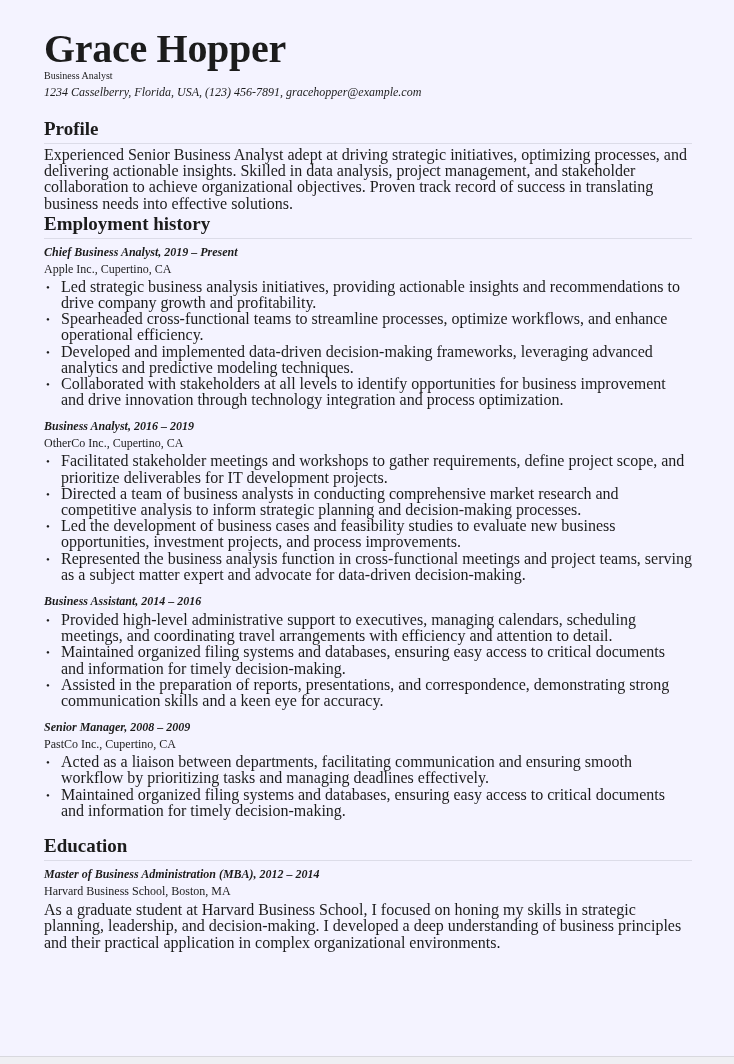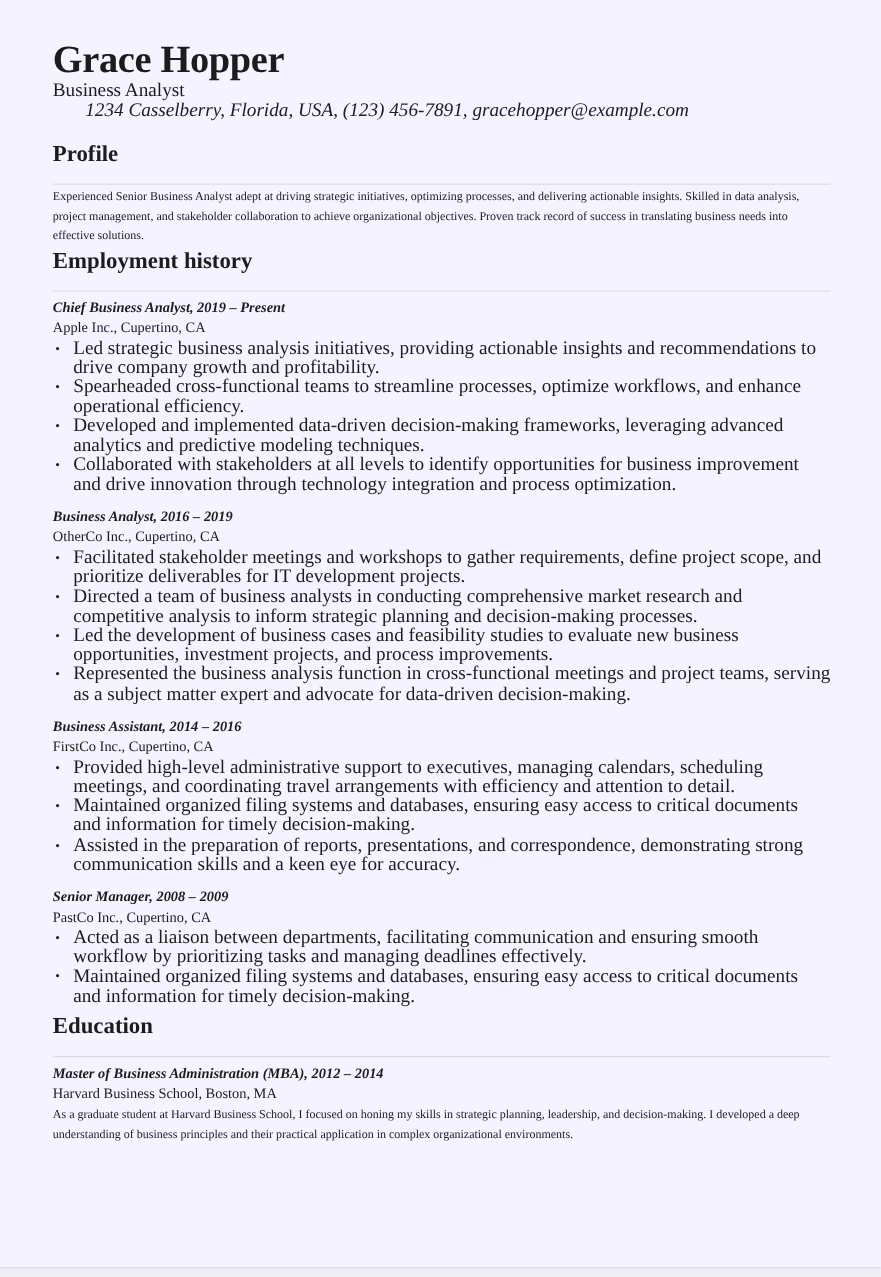--- a/index.html
+++ b/index.html
@@ -6,25 +6,25 @@
   body {
     width: 734px; height: 1064px; overflow: hidden;
     background: #f3f2fe;
     font-family: "Liberation Serif", "DejaVu Serif", serif;
     color: #1c1c1c;
     position: relative;
   }
   .page { position: absolute; left: 0; top: 0; width: 734px; height: 1056px; background: #f4f3ff; }
   .bottom-edge { position: absolute; left: 0; top: 1056px; width: 734px; height: 8px; background: #efeff3; border-top: 1px solid #d8d8de; }
   .content { position: absolute; left: 44px; top: 30px; width: 648px; }
-  .name { font-size: 32px; font-weight: bold; letter-spacing: -0.3px; line-height: 38px; margin: 0; }
-  .title { font-size: 16px; line-height: 16px; margin-top: 0px; }
-  .contact { font-size: 16px; font-style: italic; line-height: 17px; margin-left: 27px; }
-  .section-h { font-size: 19px; font-weight: bold; line-height: 24px; margin: 0; padding-bottom: 12px; border-bottom: 1px solid #dcdce8; }
-  .para { font-size: 10px; line-height: 16.2px; margin-top: 3px; }
+  .name { font-size: 40px; font-weight: bold; letter-spacing: -0.3px; line-height: 38px; margin: 0; }
+  .title { font-size: 10px; line-height: 16px; margin-top: 0px; }
+  .contact { font-size: 12px; font-style: italic; line-height: 17px; }
+  .section-h { font-size: 19px; font-weight: bold; line-height: 24px; margin: 0; padding-bottom: 2px; border-bottom: 1px solid #dcdce8; }
+  .para { font-size: 16px; line-height: 16.2px; margin-top: 3px; }
   .job-h { font-size: 12px; font-weight: bold; line-height: 17px; font-style: italic; }
   .job-sub { font-size: 12px; line-height: 16px; }
   ul { margin: 2px 0 0 0; padding: 0 0 0 17px; list-style: none; }
   li { font-size: 16px; line-height: 16.2px; position: relative; }
   li::before { content: "•"; position: absolute; left: -15px; top: 0; font-size: 11px; }
   .job { margin-top: 10px; }
 </style>
 </head>
 <body>
 
@@ -60,39 +60,38 @@
         <ul>
           <li>Facilitated stakeholder meetings and workshops to gather requirements, define project scope, and prioritize deliverables for IT development projects.</li>
           <li>Directed a team of business analysts in conducting comprehensive market research and competitive analysis to inform strategic planning and decision-making processes.</li>
           <li>Led the development of business cases and feasibility studies to evaluate new business opportunities, investment projects, and process improvements.</li>
           <li>Represented the business analysis function in cross-functional meetings and project teams, serving as a subject matter expert and advocate for data-driven decision-making.</li>
         </ul>
       </div>
 
       <div class="job">
         <div class="job-h">Business Assistant, 2014 – 2016</div>
-        <div class="job-sub">FirstCo Inc., Cupertino, CA</div>
         <ul>
           <li>Provided high-level administrative support to executives, managing calendars, scheduling meetings, and coordinating travel arrangements with efficiency and attention to detail.</li>
           <li>Maintained organized filing systems and databases, ensuring easy access to critical documents and information for timely decision-making.</li>
           <li>Assisted in the preparation of reports, presentations, and correspondence, demonstrating strong communication skills and a keen eye for accuracy.</li>
         </ul>
       </div>
 
       <div class="job">
         <div class="job-h">Senior Manager, 2008 – 2009</div>
         <div class="job-sub">PastCo Inc., Cupertino, CA</div>
         <ul>
           <li>Acted as a liaison between departments, facilitating communication and ensuring smooth workflow by prioritizing tasks and managing deadlines effectively.</li>
           <li>Maintained organized filing systems and databases, ensuring easy access to critical documents and information for timely decision-making.</li>
         </ul>
       </div>
     </div>
 
-    <div style="margin-top:5px">
+    <div style="margin-top:15px">
       <h2 class="section-h">Education</h2>
       <div class="job" style="margin-top:5px">
         <div class="job-h">Master of Business Administration (MBA), 2012 – 2014</div>
         <div class="job-sub">Harvard Business School, Boston, MA</div>
         <div class="para">As a graduate student at Harvard Business School, I focused on honing my skills in strategic planning, leadership, and decision-making. I developed a deep understanding of business principles and their practical application in complex organizational environments.</div>
       </div>
     </div>
 
   </div>
 </div>

